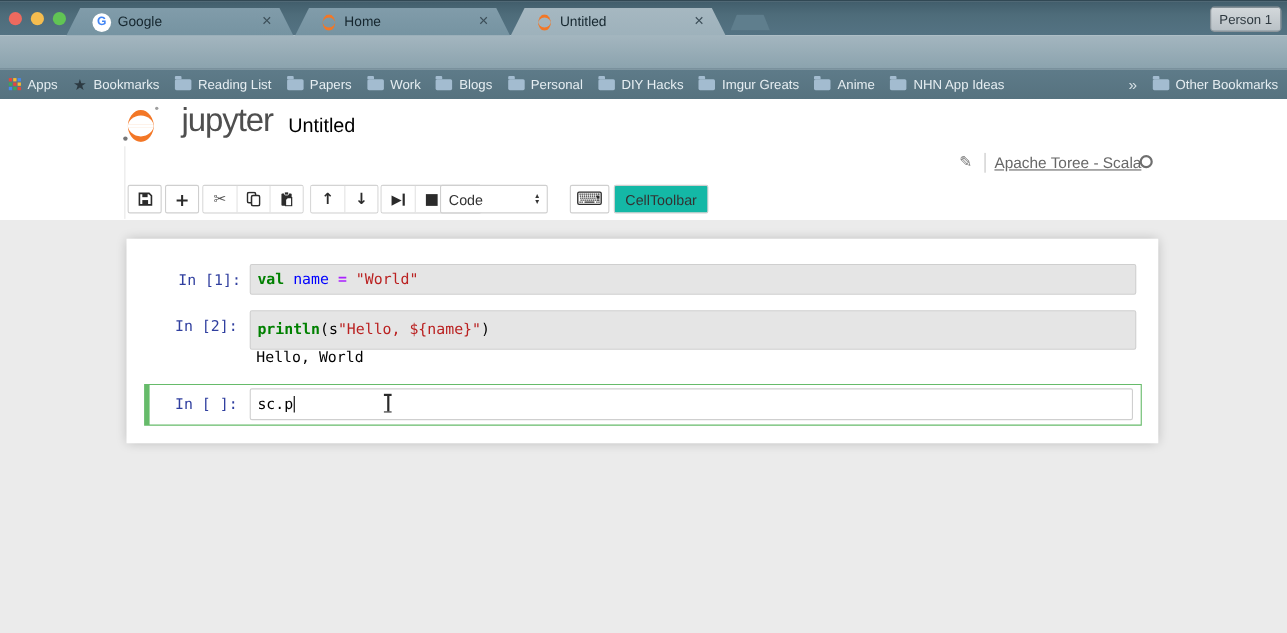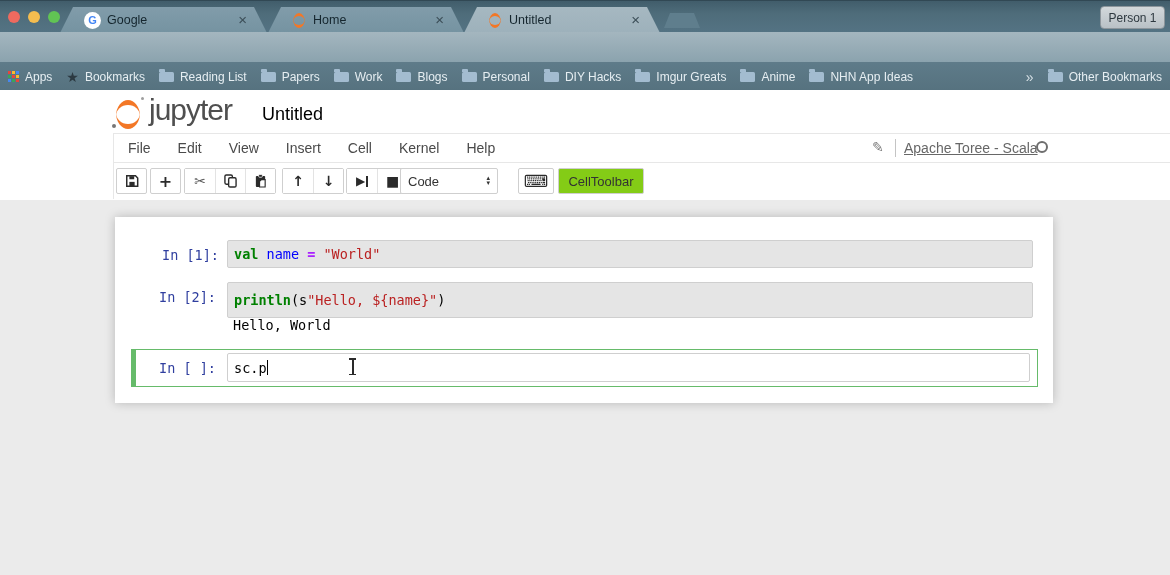--- a/index.html
+++ b/index.html
@@ -110,21 +110,21 @@
   .tgroup .cell { width:30px; height:24px; background:#fff; display:flex; align-items:center;
     justify-content:center; color:#2b2b2b; font-family:"DejaVu Sans", sans-serif; font-size:14px; }
   .tgroup { border:1px solid #cfcfcf; border-radius:2px; background:#fff; }
   .tgroup .cell + .cell { border-left:1px solid #e3e3e3; }
   .runbar { display:inline-block; width:2px; height:11px; background:#2b2b2b; margin-left:1px; }
   #celltype-select { left:400px; top:168px; width:98px; height:26px; background:#fff;
     border:1px solid #cfcfcf; border-radius:2px; display:flex; align-items:center;
     justify-content:space-between; padding:0 7px; font-size:13px; color:#333; }
   .sel-arrows { display:flex; flex-direction:column; font-size:7px; line-height:5px; color:#333;
     font-family:"DejaVu Sans", sans-serif; }
-  #celltoolbar-btn { left:558px; top:168px; width:86px; height:26px; background:#84cc16;
+  #celltoolbar-btn { left:558px; top:168px; width:86px; height:26px; background:#14b8a6;
     border:1px solid #cfcfcf; border-radius:2px; display:flex; align-items:center;
     justify-content:center; font-size:13px; color:#333; }
 
   #notebook { left:115px; top:217px; width:938px; height:186px; background:#fff;
     box-shadow:0 0 10px rgba(0,0,0,0.22); }
 
   .prompt { width:76px; text-align:right; font-family:"DejaVu Sans Mono", monospace;
     font-size:13.5px; color:var(--prompt); white-space:pre; }
   .input-area { background:#e5e5e5; border:1px solid #cfcfcf; border-radius:2px; }
   .codeline { font-family:"DejaVu Sans Mono", monospace; font-size:13.5px; color:#000;
@@ -280,32 +280,23 @@
     <span>Other Bookmarks</span>
   </div>
 </div>
 
 <div class="abs" id="page">
   <div class="abs" id="page-body-gray" style="left:0;top:110px;width:1170px;height:375px;"></div>
 
   <div class="abs" id="jlogo-arcs" style="top:9px;"></div>
   <span class="abs jdot1" style="top:34px;"></span>
   <span class="abs jdot2" style="top:7px;"></span>
-  <span class="abs" id="jlogo-text" style="top:3px;">jupyter</span>
+  <span class="abs" id="jlogo-text" style="top:3px;margin-left:16px;">jupyter</span>
   <span class="abs" id="nb-title" style="top:14px;">Untitled</span>
 
-  <div class="abs" id="menubar" style="top:43px;">
-    <span class="menu-item">File</span>
-    <span class="menu-item">Edit</span>
-    <span class="menu-item">View</span>
-    <span class="menu-item">Insert</span>
-    <span class="menu-item">Cell</span>
-    <span class="menu-item">Kernel</span>
-    <span class="menu-item">Help</span>
-  </div>
   <span class="abs" id="pencil-icon" style="top:49px;">✎</span>
   <span class="abs" id="kernel-divider" style="top:49px;"></span>
   <span class="abs" id="kernel-name" style="top:50px;text-decoration:underline;">Apache Toree - Scala</span>
   <span class="abs" id="kernel-indicator" style="top:51px;"></span>
 
   <div class="abs tbtn" style="left:116px;top:78px;width:31px;">
     <svg width="14" height="14" viewBox="0 0 16 16">
       <path d="M2 2 h10 l2.5 2.5 V14 H2 z" fill="none" stroke="#2b2b2b" stroke-width="1.7"></path>
       <rect x="5" y="9" width="6" height="5" fill="#2b2b2b"></rect>
       <rect x="5" y="2.5" width="5.5" height="3.5" fill="#2b2b2b"></rect>

